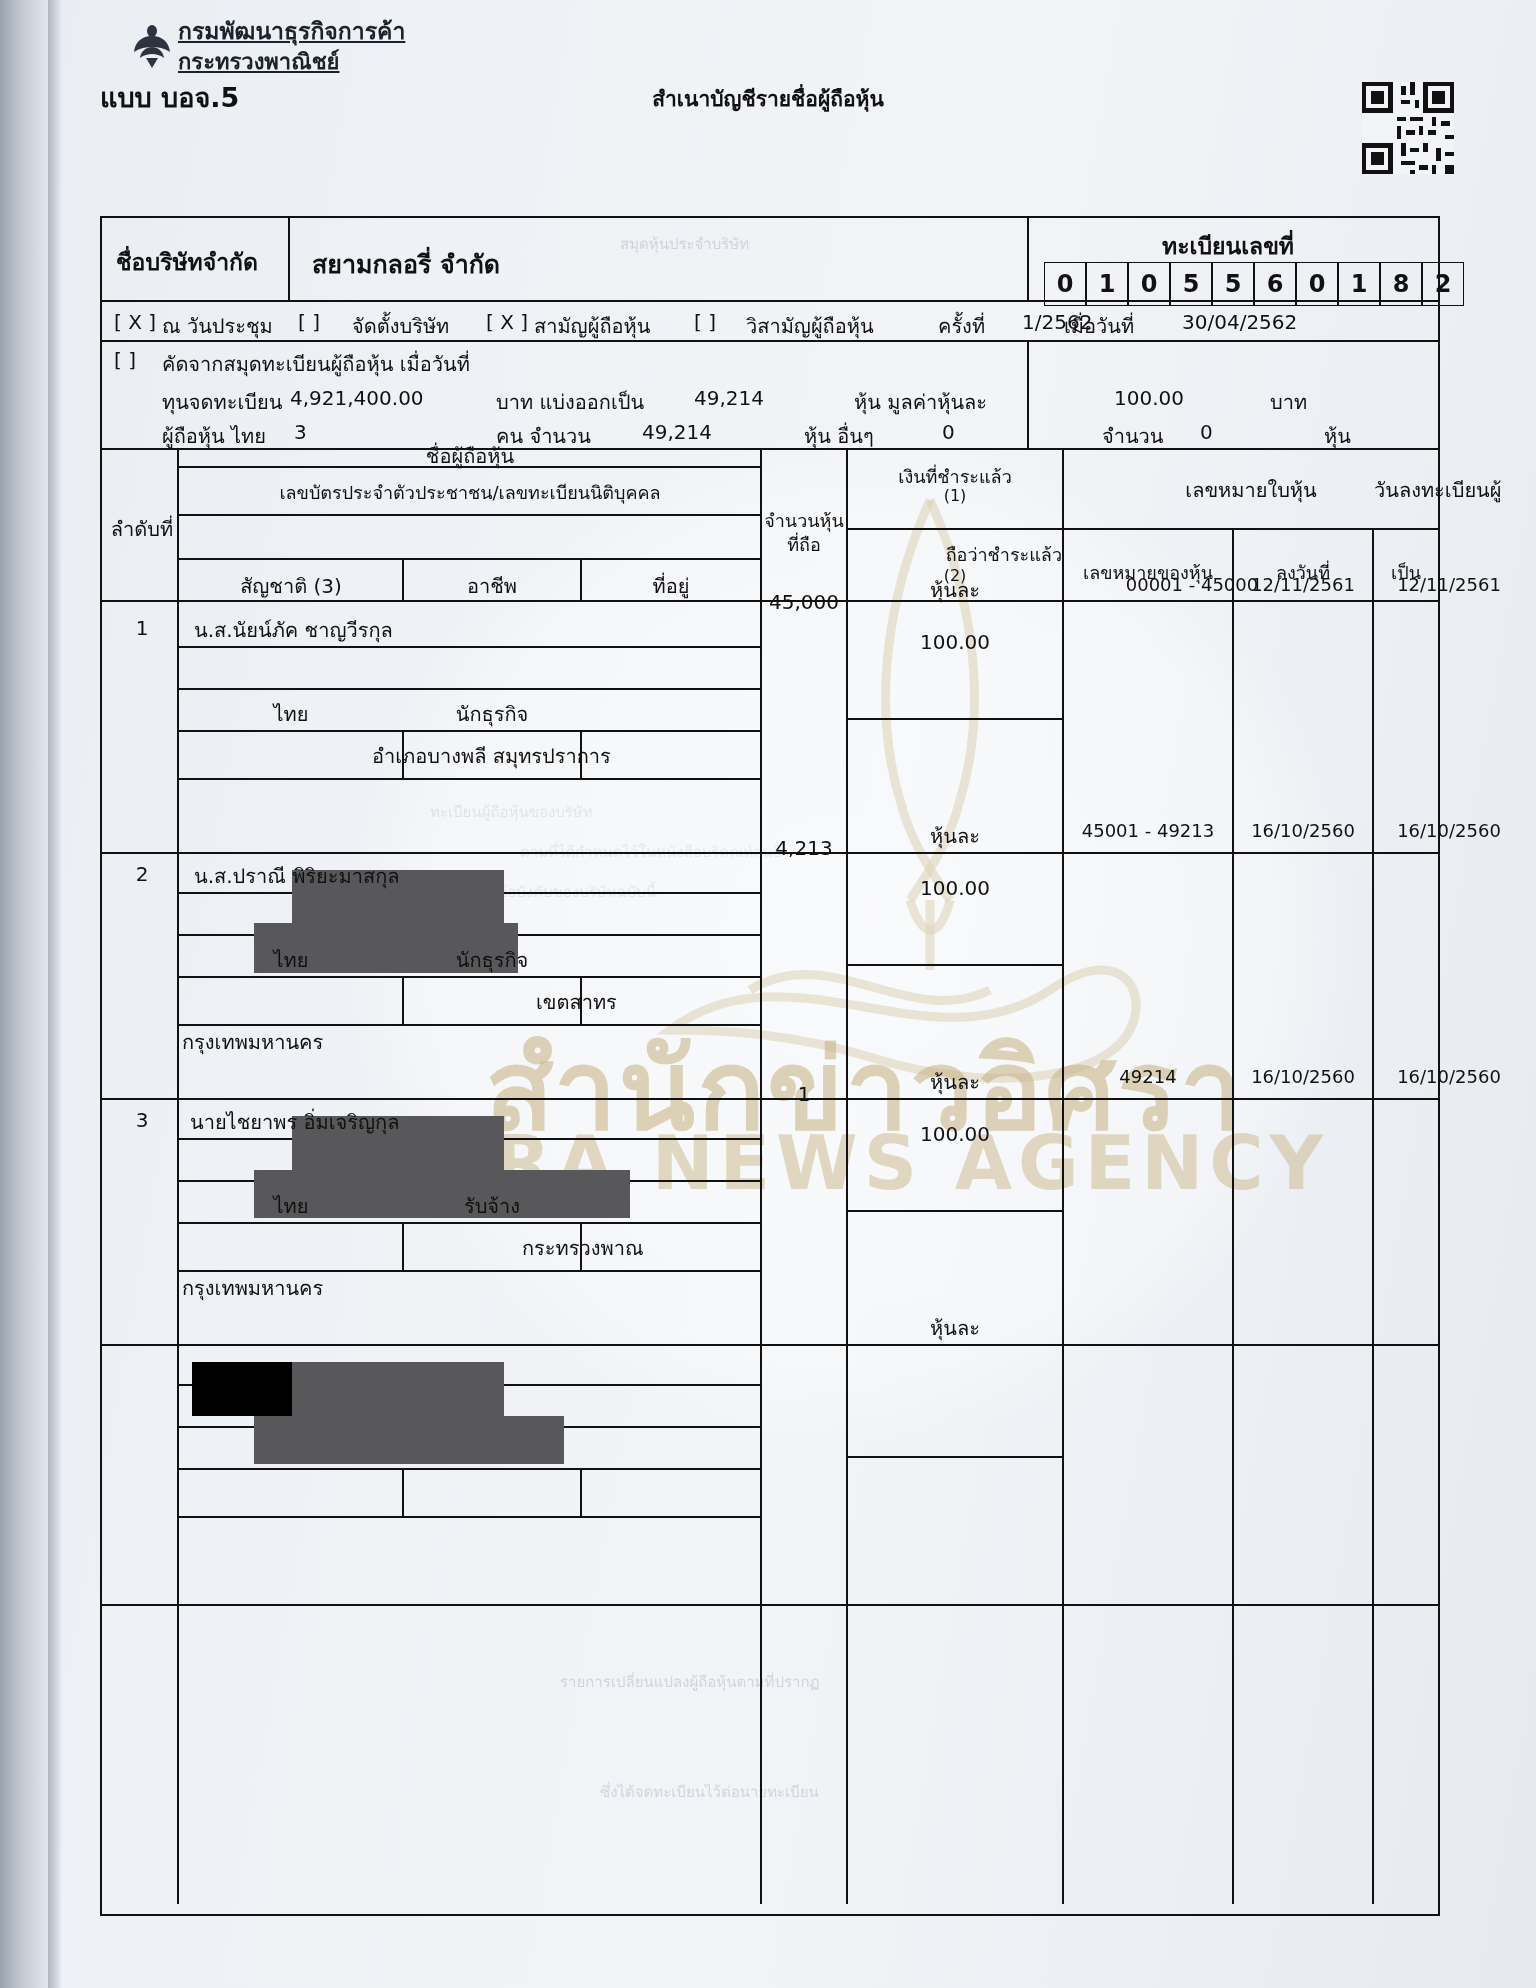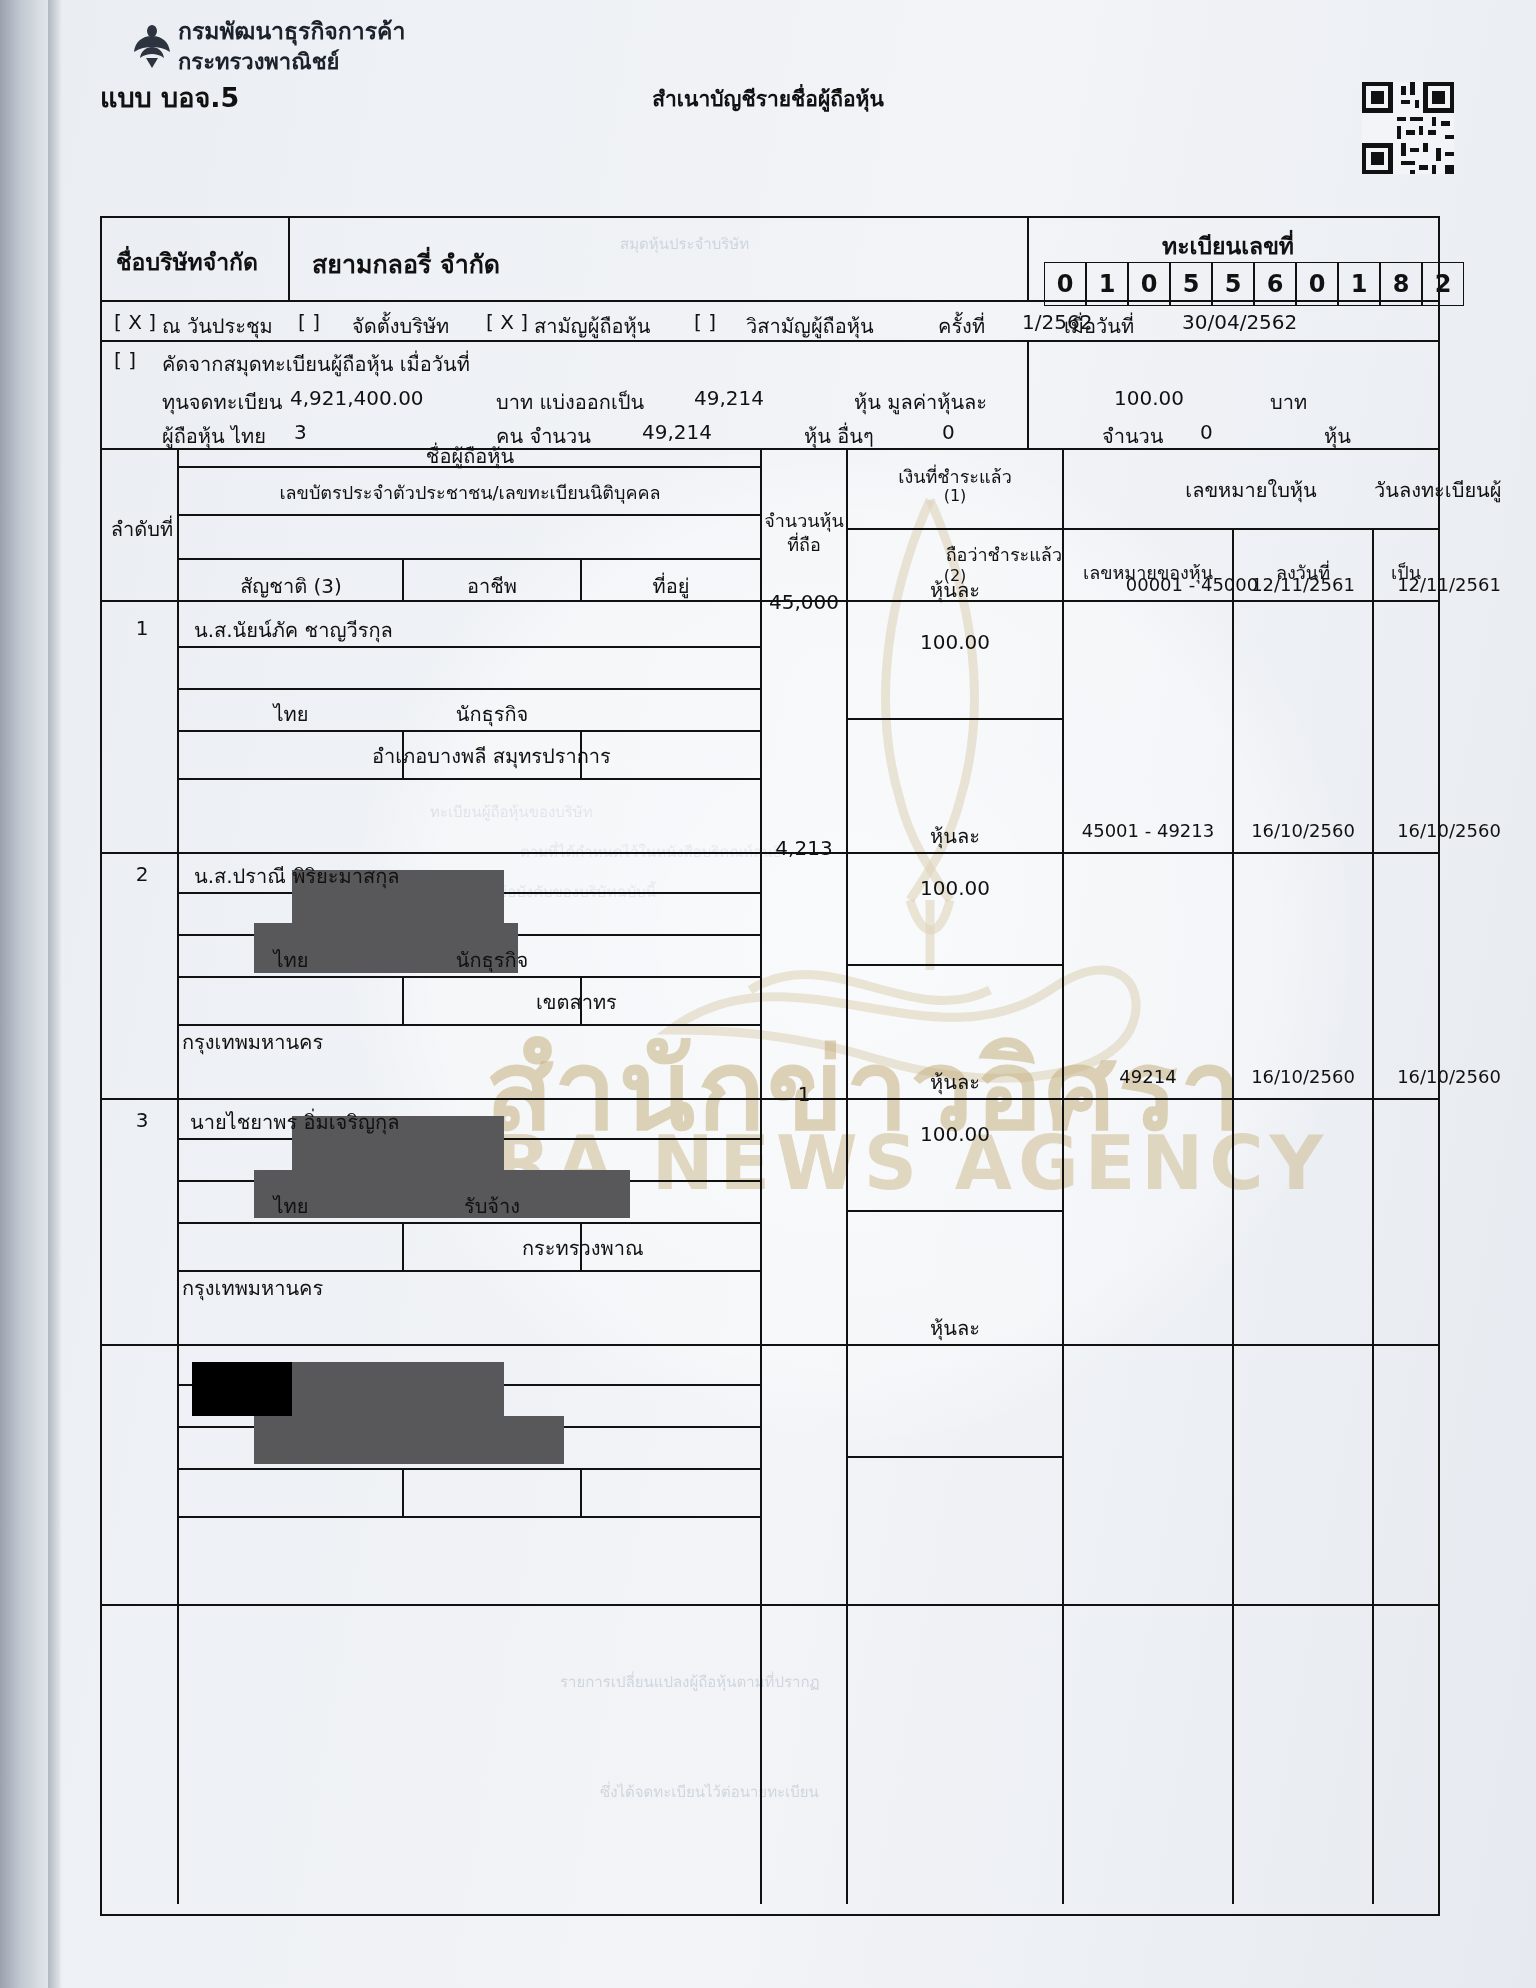--- a/index.html
+++ b/index.html
@@ -70,20 +70,21 @@
 
   
   #garuda {
     position:absolute; left:132px; top:22px; width:40px; height:46px;
     color:#2d3440;
   }
   #deptName {
     position:absolute; left:178px; top:16px;
     font-size:23px; font-weight:bold; color:#1c222c;
     line-height:1.35;
+    text-decoration:underline;
   }
   #deptName div:nth-child(2){ font-size:22px; }
   #formCode {
     position:absolute; left:100px; top:76px;
     font-size:27px; font-weight:bold; color:#111;
   }
   #docTitle {
     position:absolute; left:0; top:82px; width:1536px; text-align:center;
     font-size:21px; font-weight:bold; color:#111;
   }

